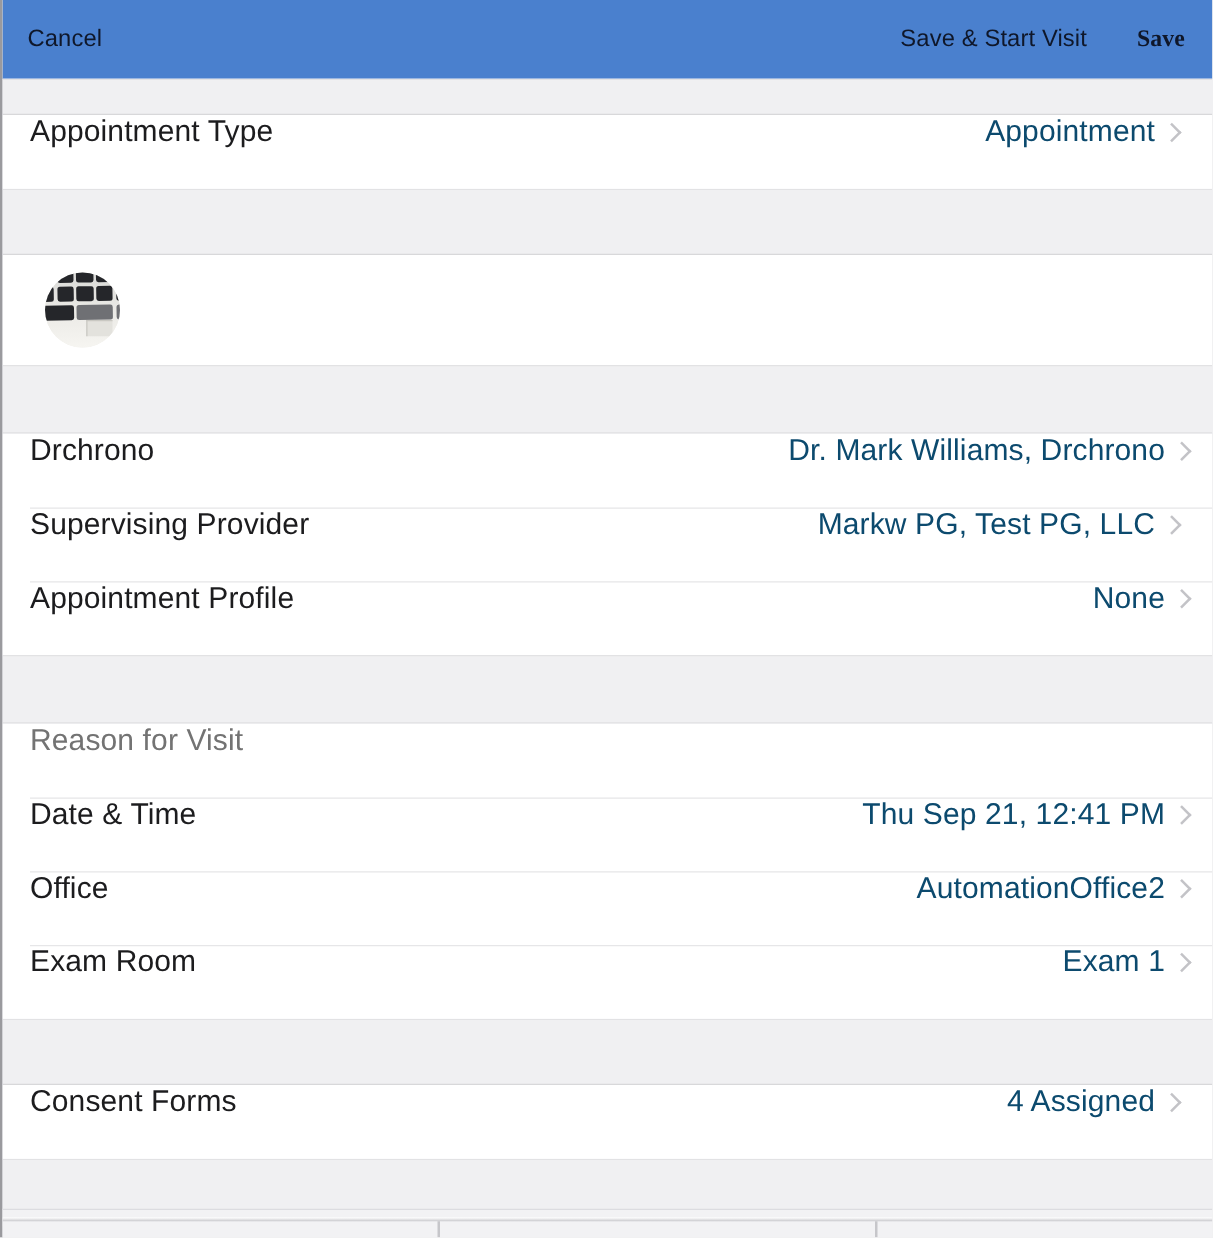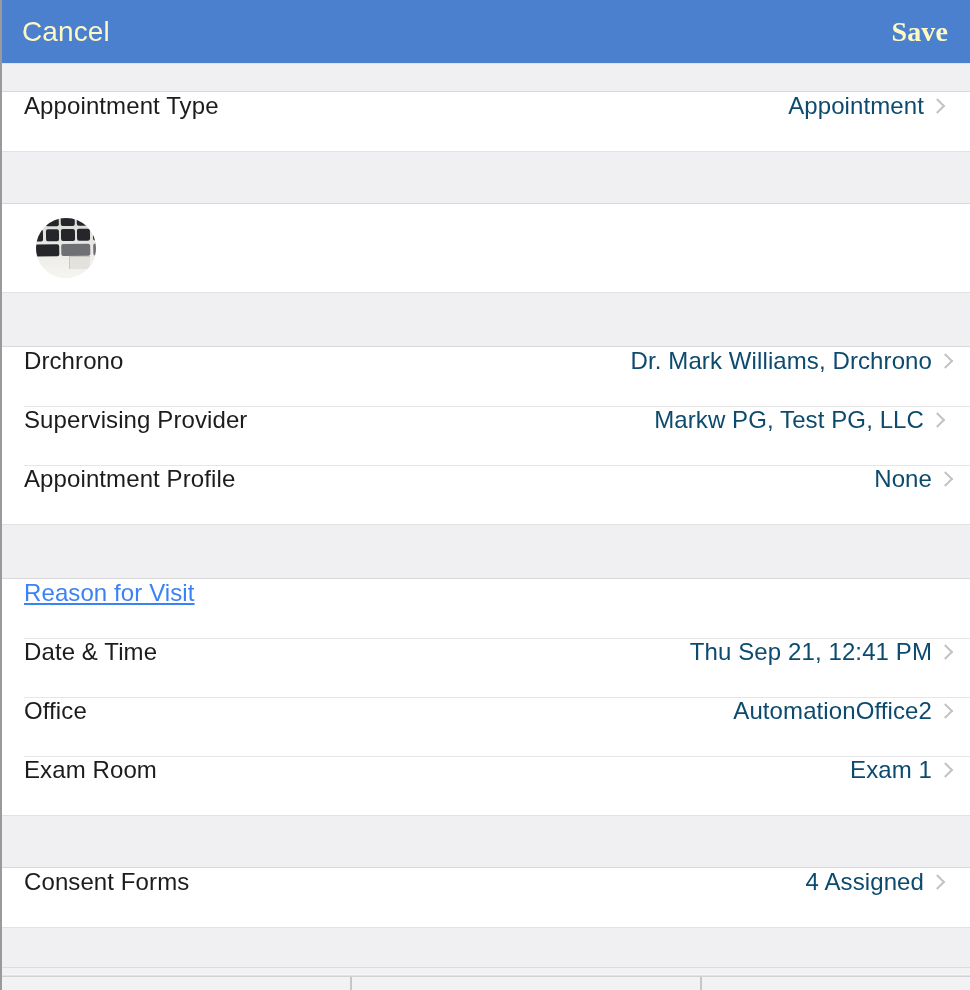--- a/index.html
+++ b/index.html
@@ -38,22 +38,22 @@
   .nav-left {
     display: flex;
     align-items: center;
   }
   .nav-right {
     display: flex;
     align-items: center;
     gap: 40px;
   }
   .nav-btn {
-    color: #fef9c3;
-    font-size: 28px;
+    color: #0f172a;
+    font-size: 19px;
     line-height: 1;
     letter-spacing: 0.1px;
     background: none;
     border: none;
     padding: 0;
     font-family: "Liberation Sans", sans-serif;
     cursor: pointer;
     white-space: nowrap;
     text-align: center;
   }
@@ -104,22 +104,21 @@
     height: 1px;
     background: #e6e6e8;
   }
   .row-label {
     font-size: 24px;
     color: #1c1c1e;
     letter-spacing: 0.1px;
     white-space: nowrap;
   }
   .row-label.placeholder {
-    color: #3b82f6;
-    text-decoration: underline;
+    color: #737373;
   }
   .row-right {
     display: flex;
     align-items: center;
     gap: 6px;
     min-width: 0;
   }
   .row-value {
     font-size: 24px;
     color: #0c4a6e;
@@ -237,20 +236,21 @@
 </head>
 <body>
 
 <div class="screen">
 
   <div class="navbar">
     <div class="nav-left">
       <button class="nav-btn">Cancel</button>
     </div>
     <div class="nav-right">
+      <button class="nav-btn">Save &amp; Start Visit</button>
       <button class="nav-btn bold">Save</button>
     </div>
   </div>
 
   <div class="content">
 
     <div class="gap" style="height:29px;"></div>
 
     <div class="section">
       <div class="row">

